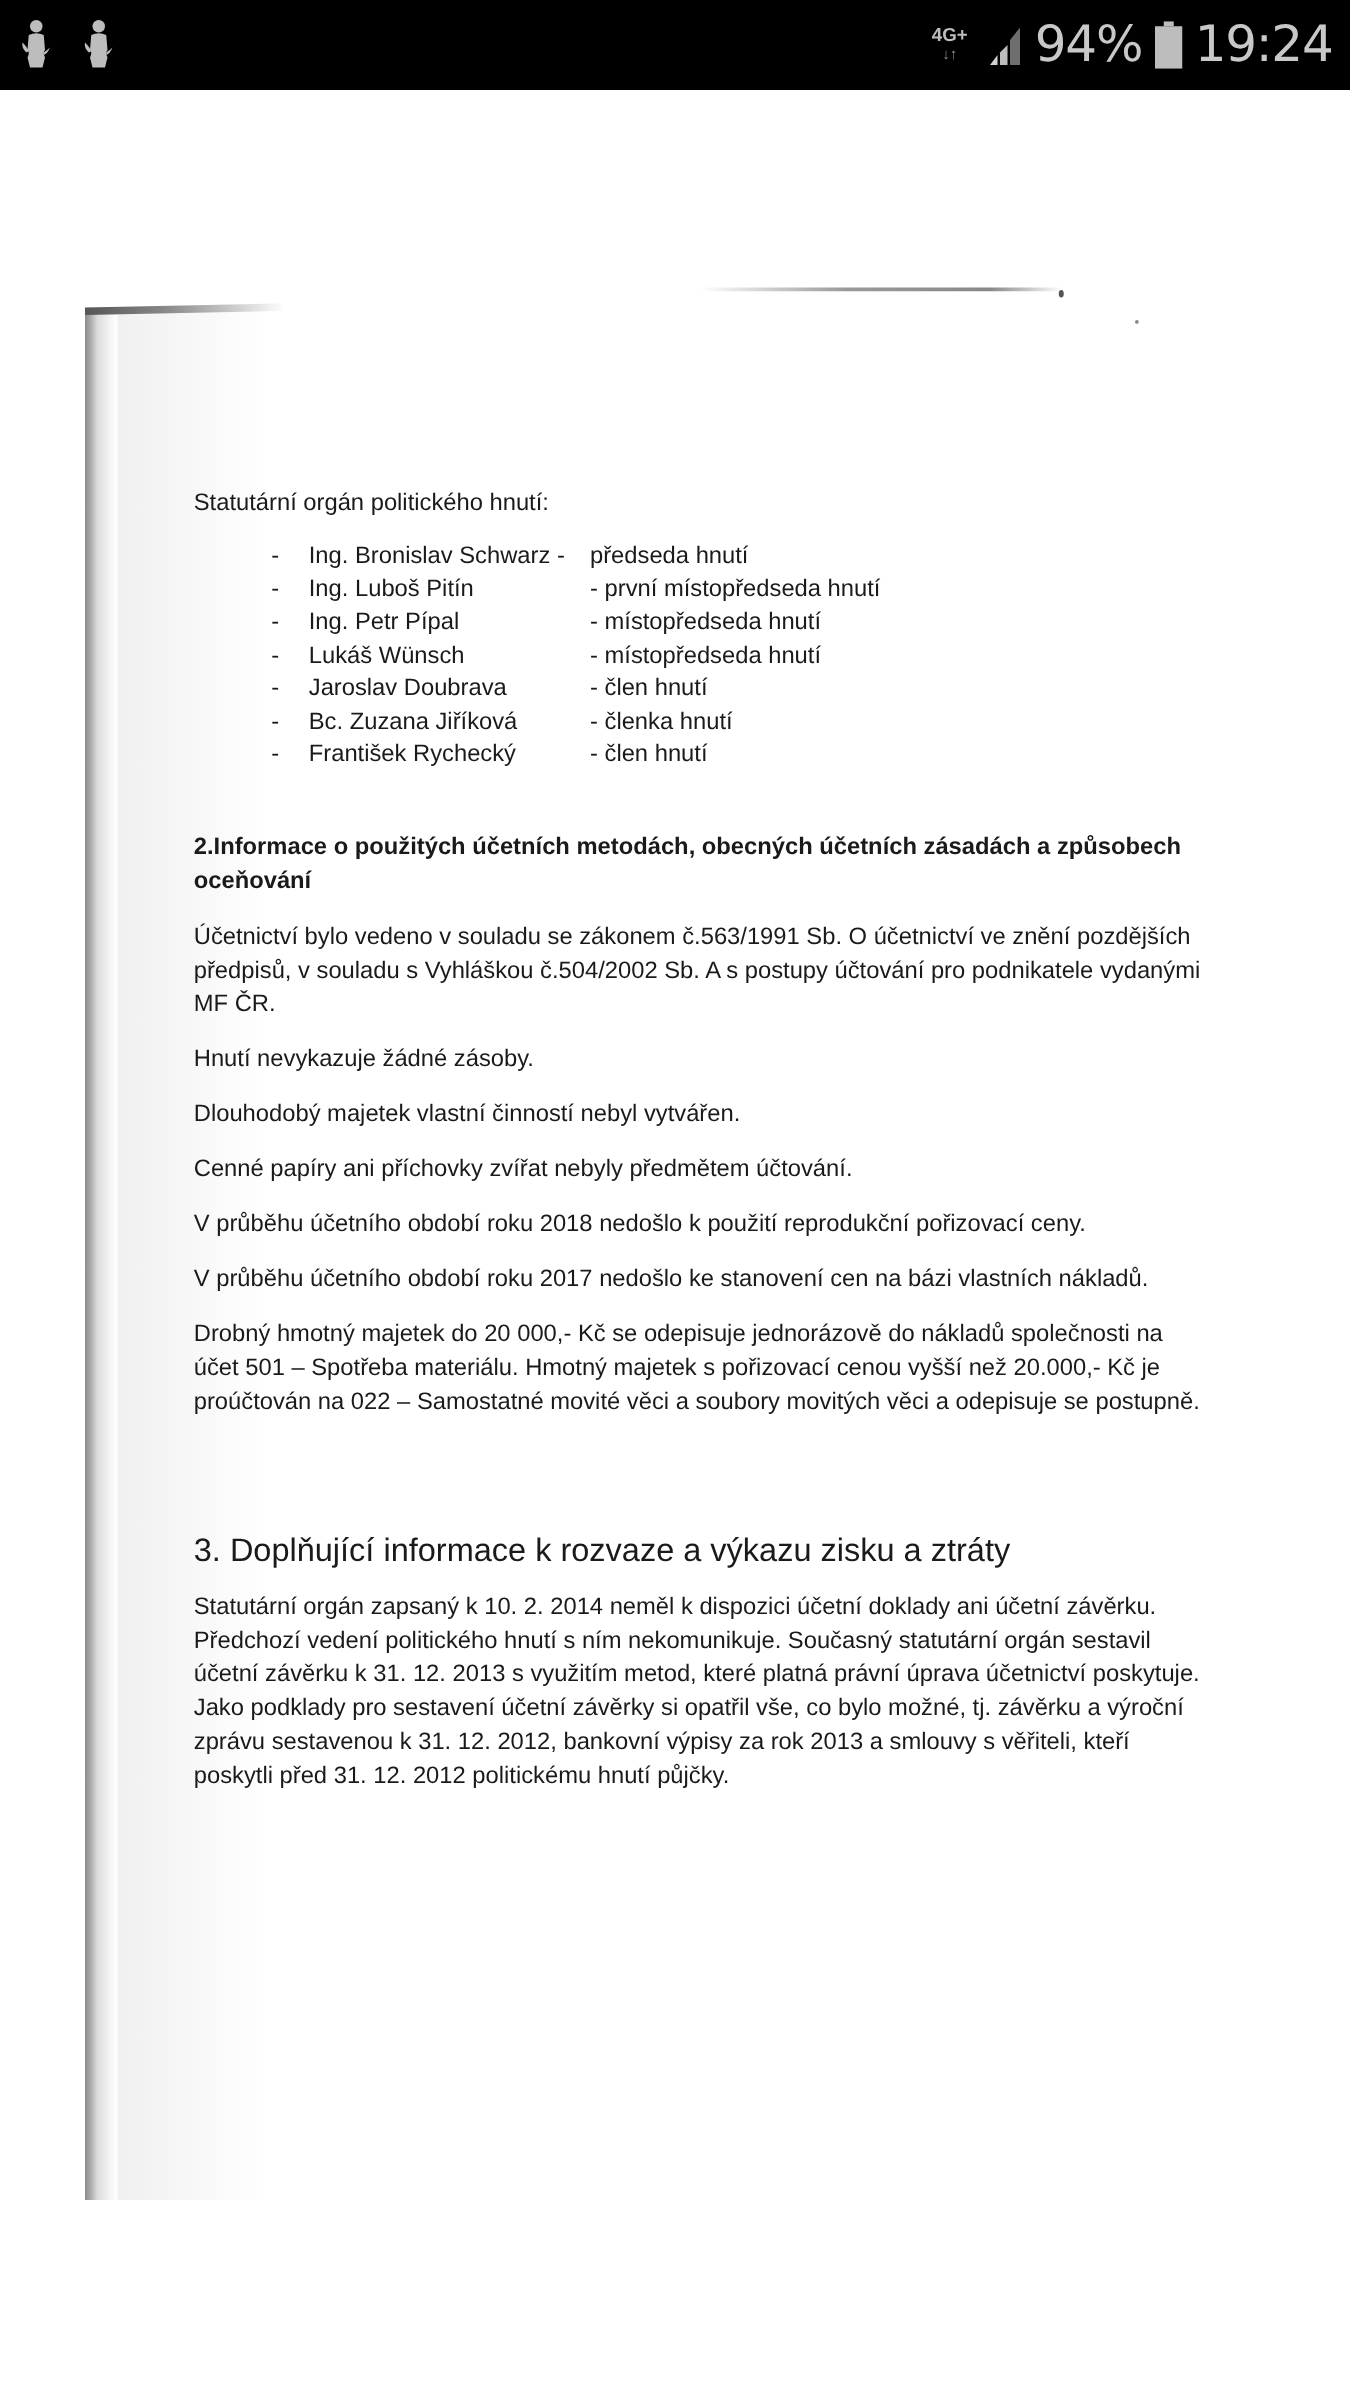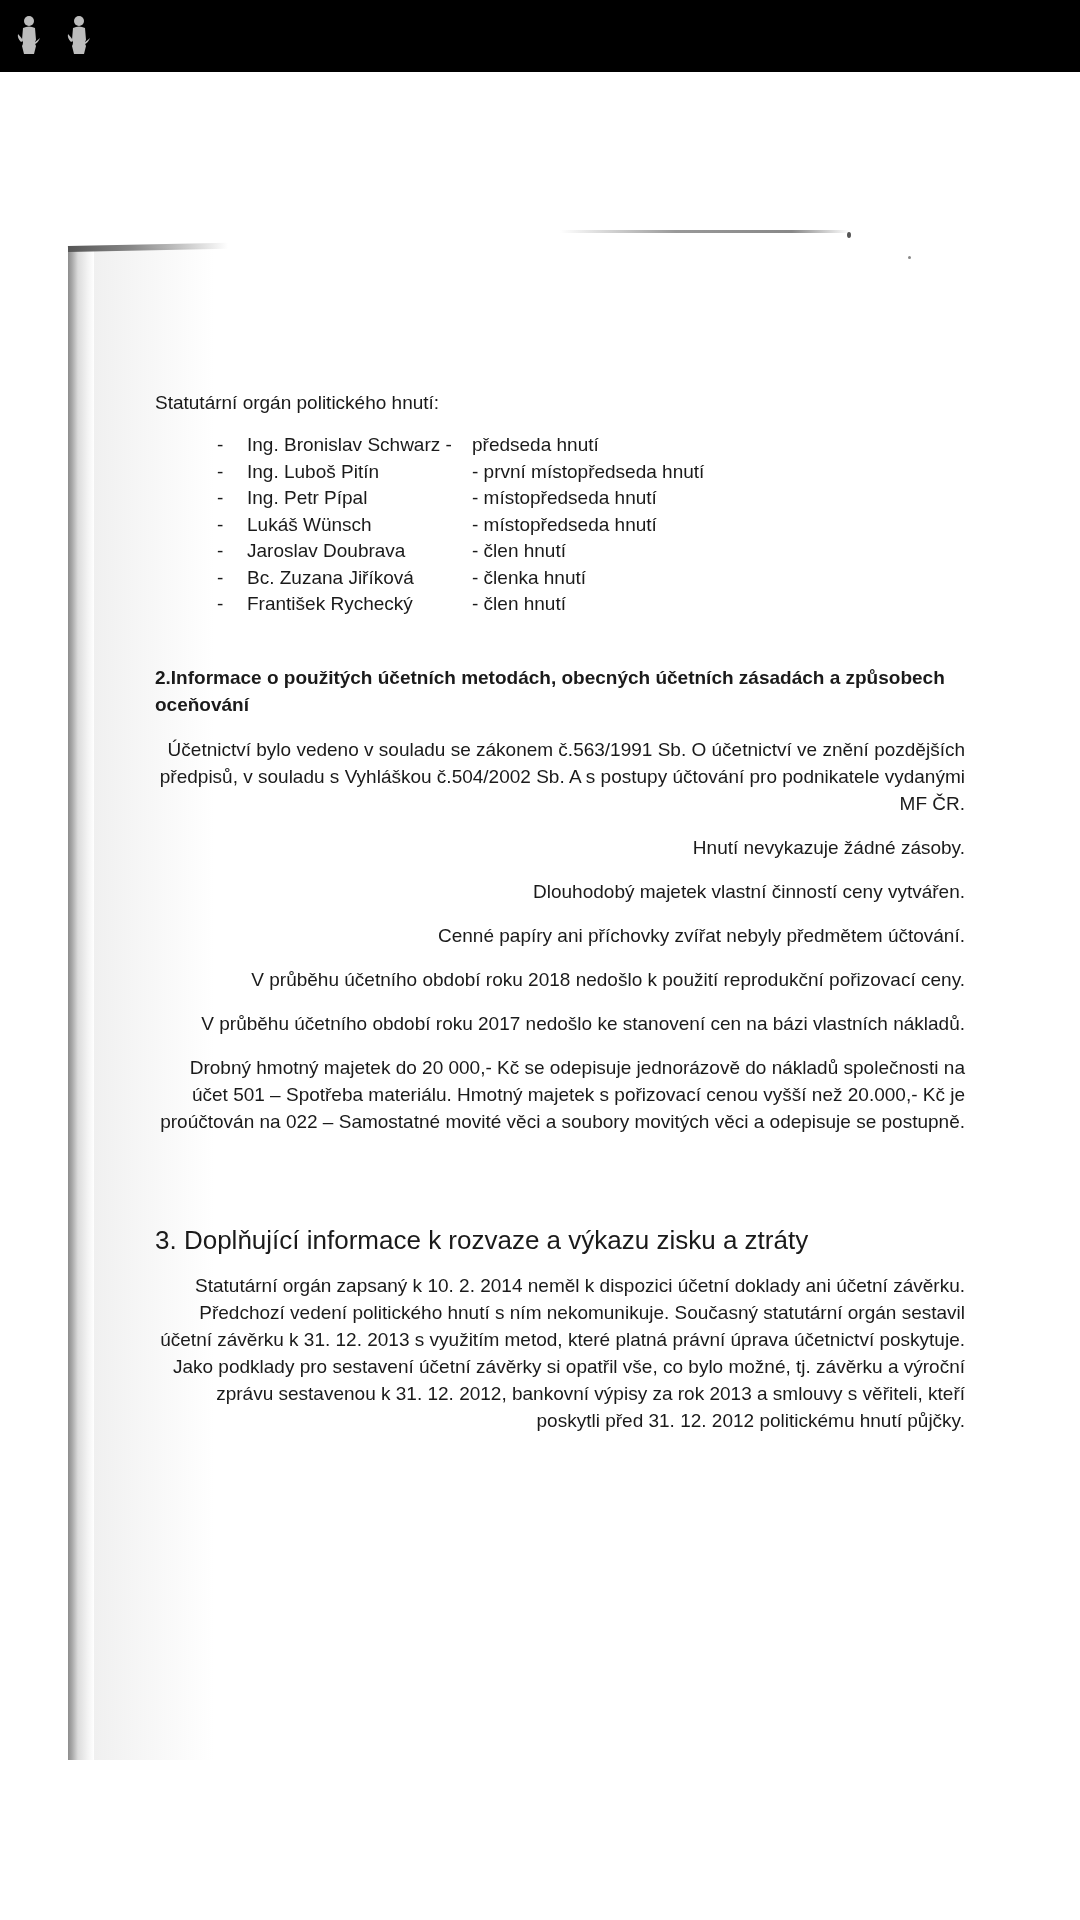--- a/index.html
+++ b/index.html
@@ -29,21 +29,21 @@
 
   .doc { position:absolute; left:155px; top:390px; width:810px; color:#1a1a1a;
          font-family:"Liberation Sans", sans-serif; font-size:19px; }
   .doc .title-line { margin:0; line-height:26px; }
   .members { margin-top:16px; margin-left:62px; }
   .member { display:flex; line-height:26.5px; height:26.5px; }
   .member .dash { width:30px; }
   .member .name { width:225px; }
   .member .role { }
   .h2 { font-weight:bold; line-height:27px; margin-top:46px; font-size:19px; }
-  .para { line-height:27px; margin-top:17px;text-align:right; }
+  .para { line-height:27px; margin-top:17px; }
   .para.first { margin-top:18px; }
   .h3 { font-weight:normal; line-height:27px; margin-top:92px; font-size:26px; }
 </style>
 </head>
 <body>
 
 <div class="statusbar">
   <div class="sb-left">
     <span class="sb-person">
       <svg viewBox="0 0 30 42">
@@ -58,20 +58,41 @@
     <span class="sb-person">
       <svg viewBox="0 0 30 42">
           <g fill="#bdbdbd">
             <circle cx="15" cy="7" r="5"></circle>
             <path d="M9 14 Q15 11 21 14 L22 26 Q20 28 22 32 L20 40 L10 40 L8 32 Q10 28 8 26 Z"></path>
             <path d="M4 20 Q8 24 9 27 L7 28 Q3 24 4 20Z"></path>
             <path d="M26 24 Q24 29 21 30 L21 28 Q24 26 26 24Z"></path>
           </g>
         </svg>
     </span>
+  </div>
+  <div class="sb-right">
+    <div class="net">
+      <div>4G+</div>
+      <div class="arrows">↓↑</div>
+    </div>
+    <span class="signal">
+      <svg viewBox="0 0 30 36">
+          <polygon points="4,34 10,34 10,26" fill="#d0d0d0"></polygon>
+          <polygon points="12,34 18,34 18,18 12,24" fill="#bdbdbd"></polygon>
+          <polygon points="20,34 28,34 28,4 20,14" fill="#6e6e6e"></polygon>
+        </svg>
+    </span>
+    <span class="battery-pct">94%</span>
+    <span class="battery">
+      <svg viewBox="0 0 22 38">
+          <rect x="7" y="0" width="8" height="4" fill="#bdbdbd"></rect>
+          <rect x="0" y="4" width="22" height="34" fill="#bdbdbd"></rect>
+        </svg>
+    </span>
+    <span class="clock">19:24</span>
   </div>
 </div>
 
 <div class="page"></div>
 <div class="page-edge-left"></div>
 <div class="page-edge-top"></div>
 <div class="scan-line"></div>
 <div class="speck" style="left:847px;top:232px;width:4px;height:6px;"></div>
 <div class="speck" style="left:908px;top:256px;width:3px;height:3px;background:#888;"></div>
 
@@ -112,21 +133,21 @@
     <div class="member">
       <span class="dash">-</span>
       <span class="name">František Rychecký</span>
       <span class="role">- člen hnutí</span>
     </div>
   </div>
 
   <div class="h2">2.Informace o použitých účetních metodách, obecných účetních zásadách a způsobech oceňování</div>
   <div class="para first">Účetnictví bylo vedeno v souladu se zákonem č.563/1991 Sb. O účetnictví ve znění pozdějších předpisů, v souladu s Vyhláškou č.504/2002 Sb. A s postupy účtování pro podnikatele vydanými MF ČR.</div>
   <div class="para">Hnutí nevykazuje žádné zásoby.</div>
-  <div class="para">Dlouhodobý majetek vlastní činností ceny vytvářen.</div>
+  <div class="para">Dlouhodobý majetek vlastní činností nebyl vytvářen.</div>
   <div class="para">Cenné papíry ani příchovky zvířat nebyly předmětem účtování.</div>
   <div class="para">V průběhu účetního období roku 2018 nedošlo k použití reprodukční pořizovací ceny.</div>
   <div class="para">V průběhu účetního období roku 2017 nedošlo ke stanovení cen na bázi vlastních nákladů.</div>
   <div class="para">Drobný hmotný majetek do 20 000,- Kč se odepisuje jednorázově do nákladů společnosti na účet  501 – Spotřeba materiálu. Hmotný majetek s pořizovací cenou vyšší než 20.000,- Kč  je proúčtován na 022 – Samostatné movité věci a soubory movitých věci a odepisuje se postupně.</div>
 
   <div class="h3">3. Doplňující informace k rozvaze a výkazu zisku a ztráty</div>
   <div class="para first">Statutární orgán zapsaný k 10. 2. 2014 neměl k dispozici účetní doklady ani účetní závěrku. Předchozí vedení politického hnutí s ním nekomunikuje. Současný statutární orgán sestavil účetní závěrku k 31. 12. 2013 s využitím metod, které platná právní úprava účetnictví poskytuje. Jako podklady pro sestavení účetní závěrky si opatřil vše, co bylo možné, tj. závěrku a výroční zprávu sestavenou k 31. 12. 2012, bankovní výpisy za rok 2013 a smlouvy s věřiteli, kteří poskytli před 31. 12. 2012 politickému hnutí půjčky.</div>
 </div>
 
 </body></html>

